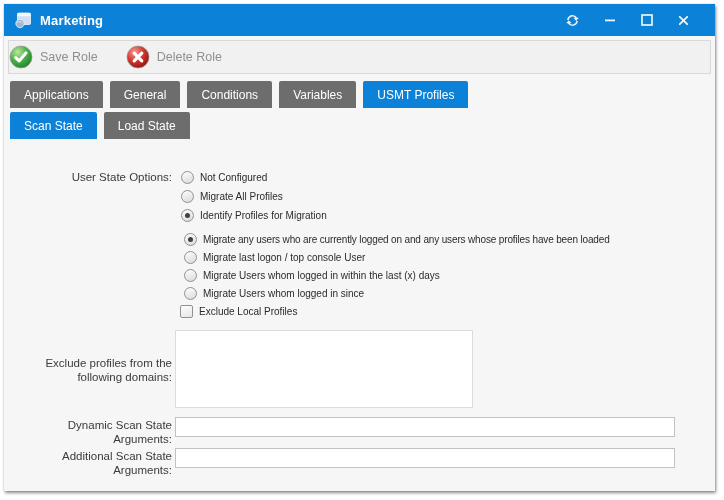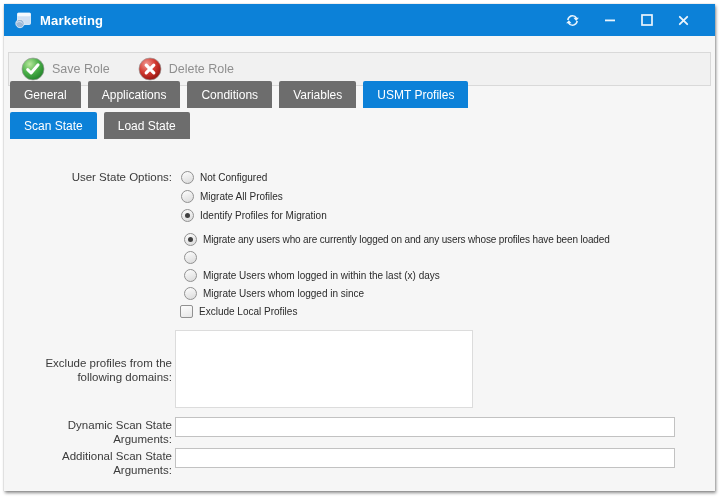--- a/index.html
+++ b/index.html
@@ -10,21 +10,21 @@
   
   .titlebar { position:absolute; left:0; top:0; right:0; height:32px; background:#0c81d8;
               display:flex; align-items:center; padding:16px 10px; }
   .app-icon { width:18px; height:18px; flex:none; }
   .title { color:#fff; font-size:13px; font-weight:bold; margin-left:8px; letter-spacing:.2px; }
   .controls { margin-left:auto; display:flex; align-items:center; gap:22px; padding-right:14px; }
   .ctrl { width:15px; height:15px; display:flex; align-items:center; justify-content:center; cursor:default; }
 
   
   .toolbar { position:absolute; left:4px; top:36px; width:703px; height:34px; background:#f1f1f1;
-             border:1px solid #d9d9d9; display:flex; align-items:center; padding-left:12px; gap:28px;margin-top:12px; }
+             border:1px solid #d9d9d9; display:flex; align-items:center; gap:28px; }
   .tbtn { display:flex; align-items:center; gap:7px; color:#8f8f8f; font-size:12.5px; }
   .tbtn svg { width:24px; height:24px; }
 
   
   .tabrow { position:absolute; left:6px; display:flex; gap:7px; }
   .row1 { top:77px; } .row2 { top:108px; }
   .tab { height:27px; background:#6d6d6d; color:#fff; font-size:12px; display:flex; align-items:center;
          padding:0 14px; border-radius:2px 2px 0 0; white-space:nowrap; }
   .tab.on { background:#0c81d8; }
 
@@ -105,24 +105,24 @@
           </defs>
         <circle cx="12" cy="12" r="11" fill="url(#gRed)" stroke="#9a9a9a" stroke-width="0.7"></circle>
         <path d="M8.2 8.2l7.6 7.6M15.8 8.2l-7.6 7.6" stroke="#fff" stroke-width="3.2" stroke-linecap="round"></path>
       </svg>
       <span>Delete Role</span>
     </div>
   </div>
 
   <div class="tabrow row1">
     <div class="tab">
-        <span>General</span>
+        <span>Applications</span>
       </div>
     <div class="tab">
-        <span>Applications</span>
+        <span>General</span>
       </div>
     <div class="tab">
         <span>Conditions</span>
       </div>
     <div class="tab">
         <span>Variables</span>
       </div>
     <div class="tab on">
         <span>USMT Profiles</span>
       </div>
@@ -151,20 +151,21 @@
     <span class="radio on"></span>
     <span>Identify Profiles for Migration</span>
   </div>
 
   <div class="opt" style="left:180px; top:229px; letter-spacing:-0.15px;">
     <span class="radio on"></span>
     <span>Migrate any users who are currently logged on and any users whose profiles have been loaded</span>
   </div>
   <div class="opt" style="left:180px; top:247px;">
     <span class="radio"></span>
+    <span>Migrate last logon / top console User</span>
   </div>
   <div class="opt" style="left:180px; top:265px;">
     <span class="radio"></span>
     <span>Migrate Users whom logged in within the last (x) days</span>
   </div>
   <div class="opt" style="left:180px; top:283px;">
     <span class="radio"></span>
     <span>Migrate Users whom logged in since</span>
   </div>
 

